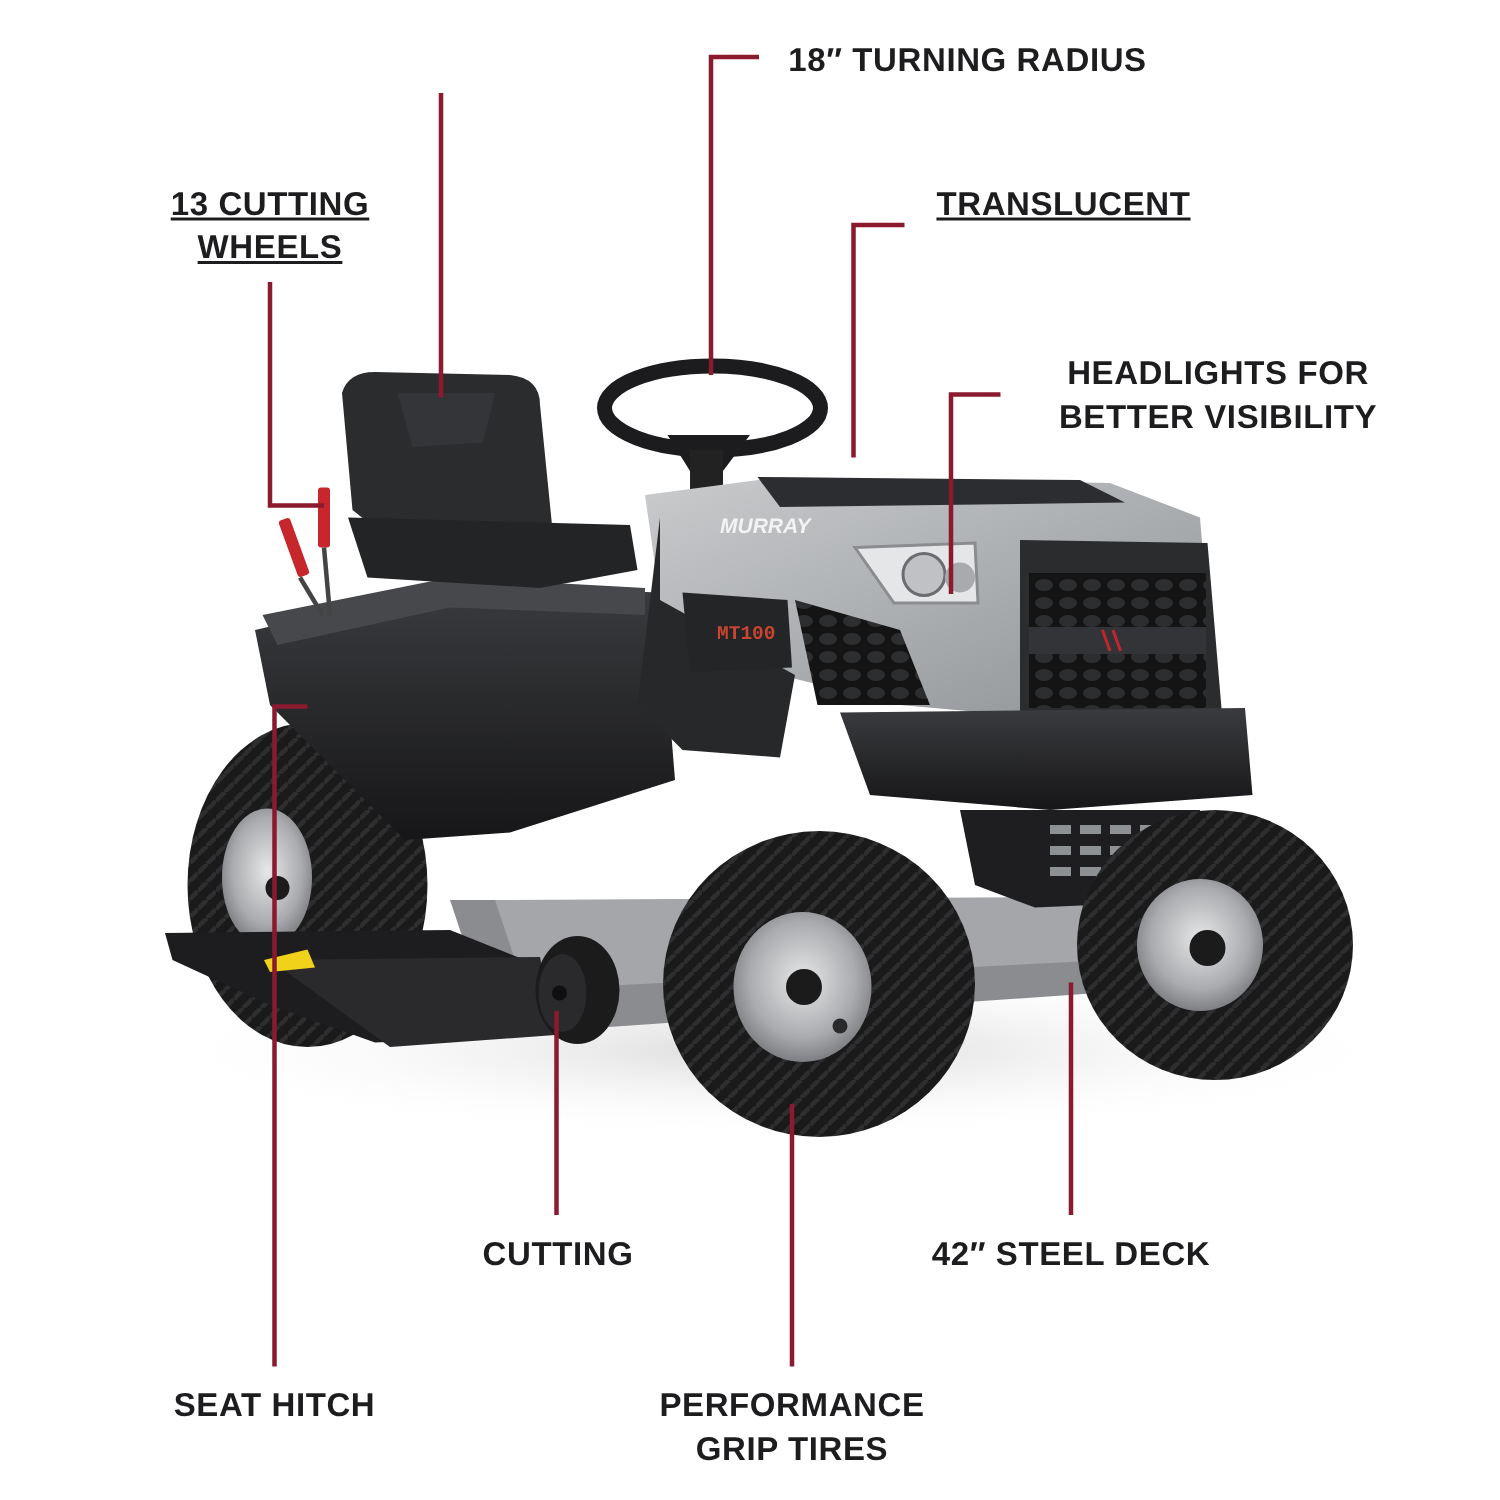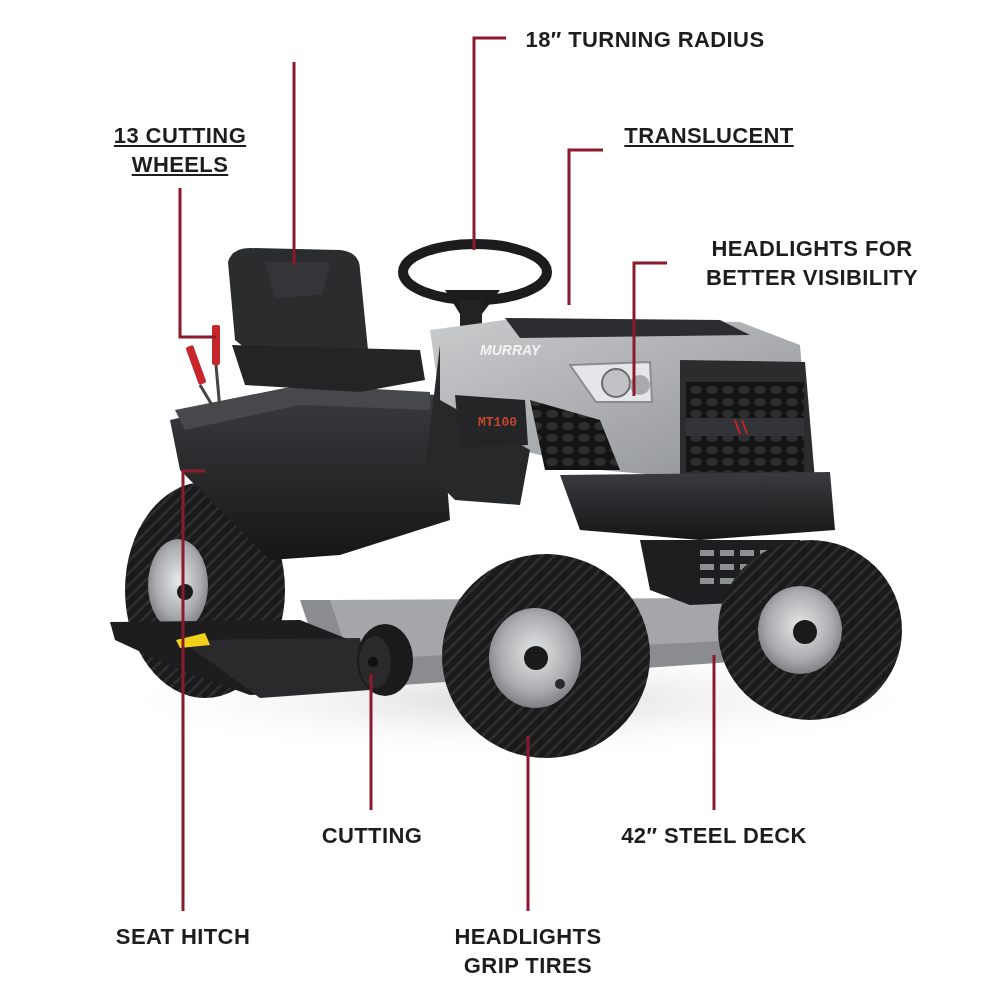--- a/index.html
+++ b/index.html
@@ -195,17 +195,17 @@
 
   <div class="label" style="left:608px; top:821px; width:212px;">
     <span>42″ STEEL DECK</span>
   </div>
 
   <div class="label" style="left:100px; top:922px; width:166px;">
     <span>SEAT HITCH</span>
   </div>
 
   <div class="label" style="left:424px; top:922px; width:208px;">
-    <span>HEADLIGHTS</span>
+    <span>PERFORMANCE</span>
     <span>GRIP TIRES</span>
   </div>
 
 </div>
 
 </body></html>

